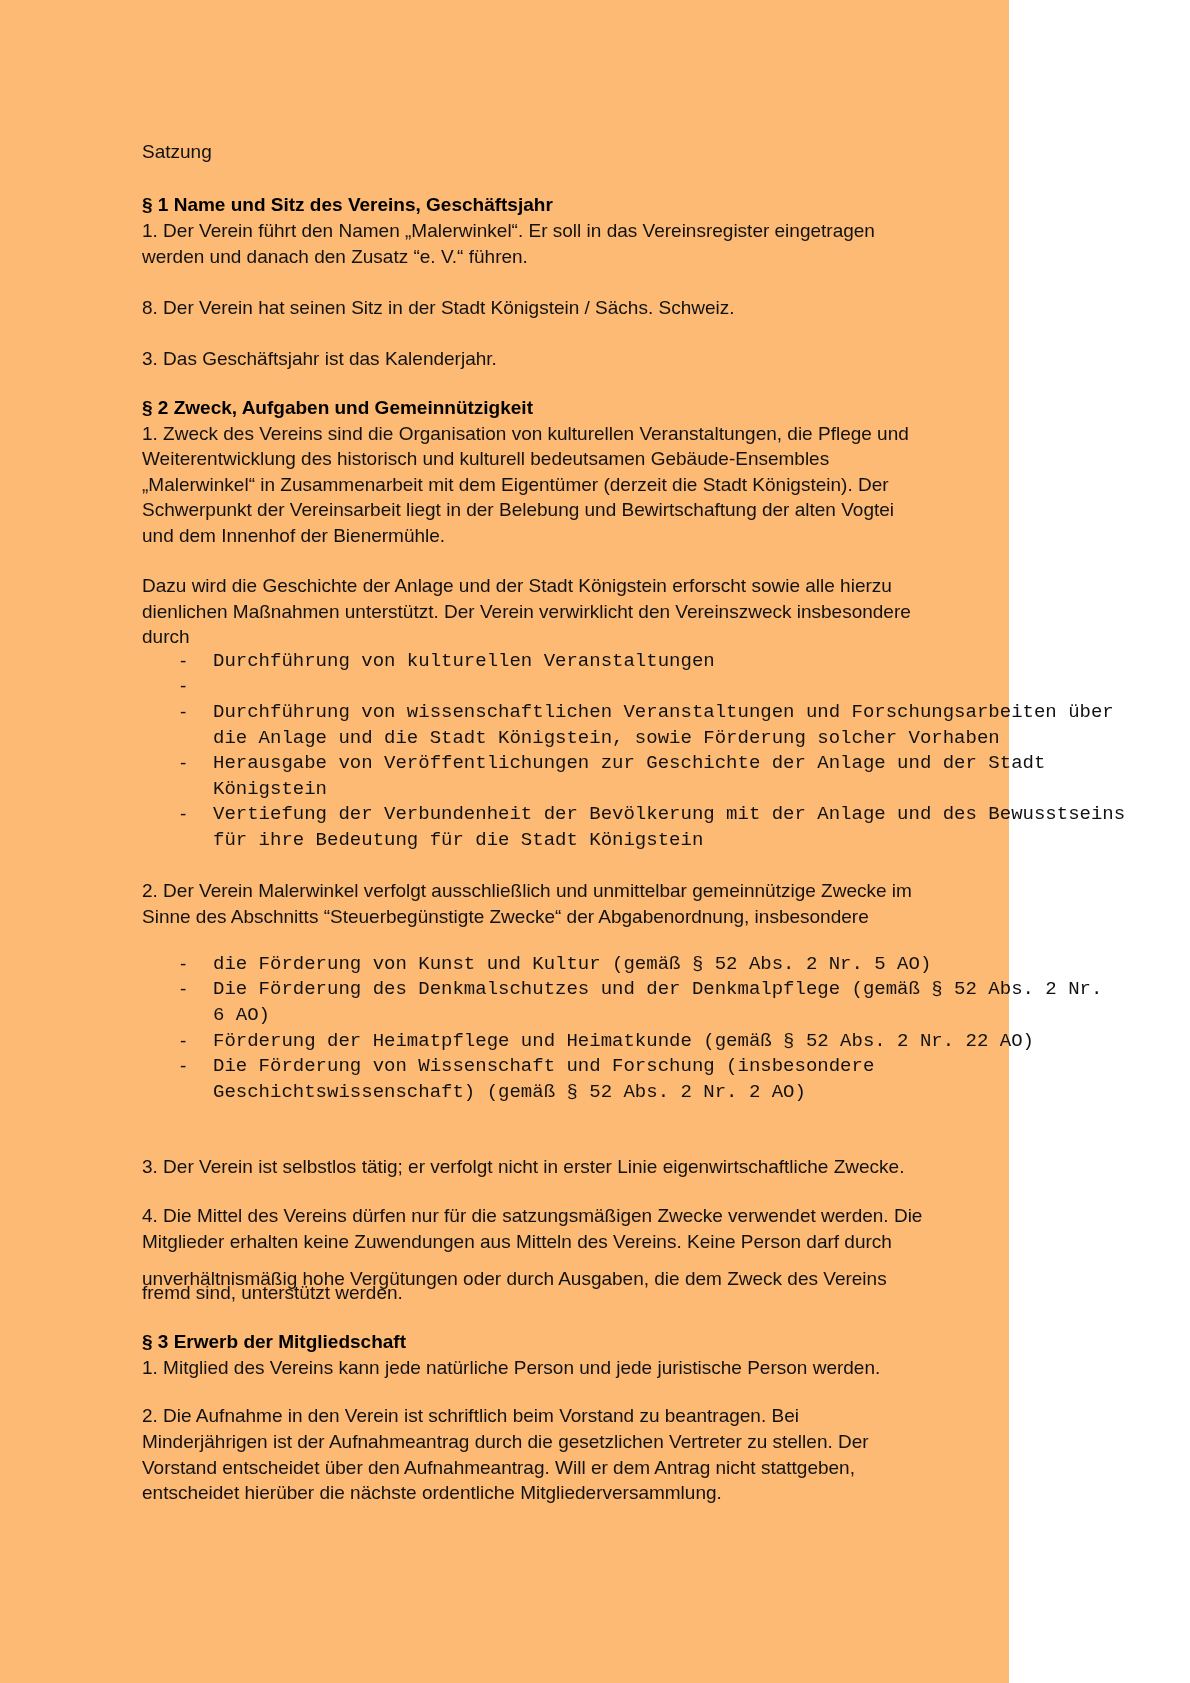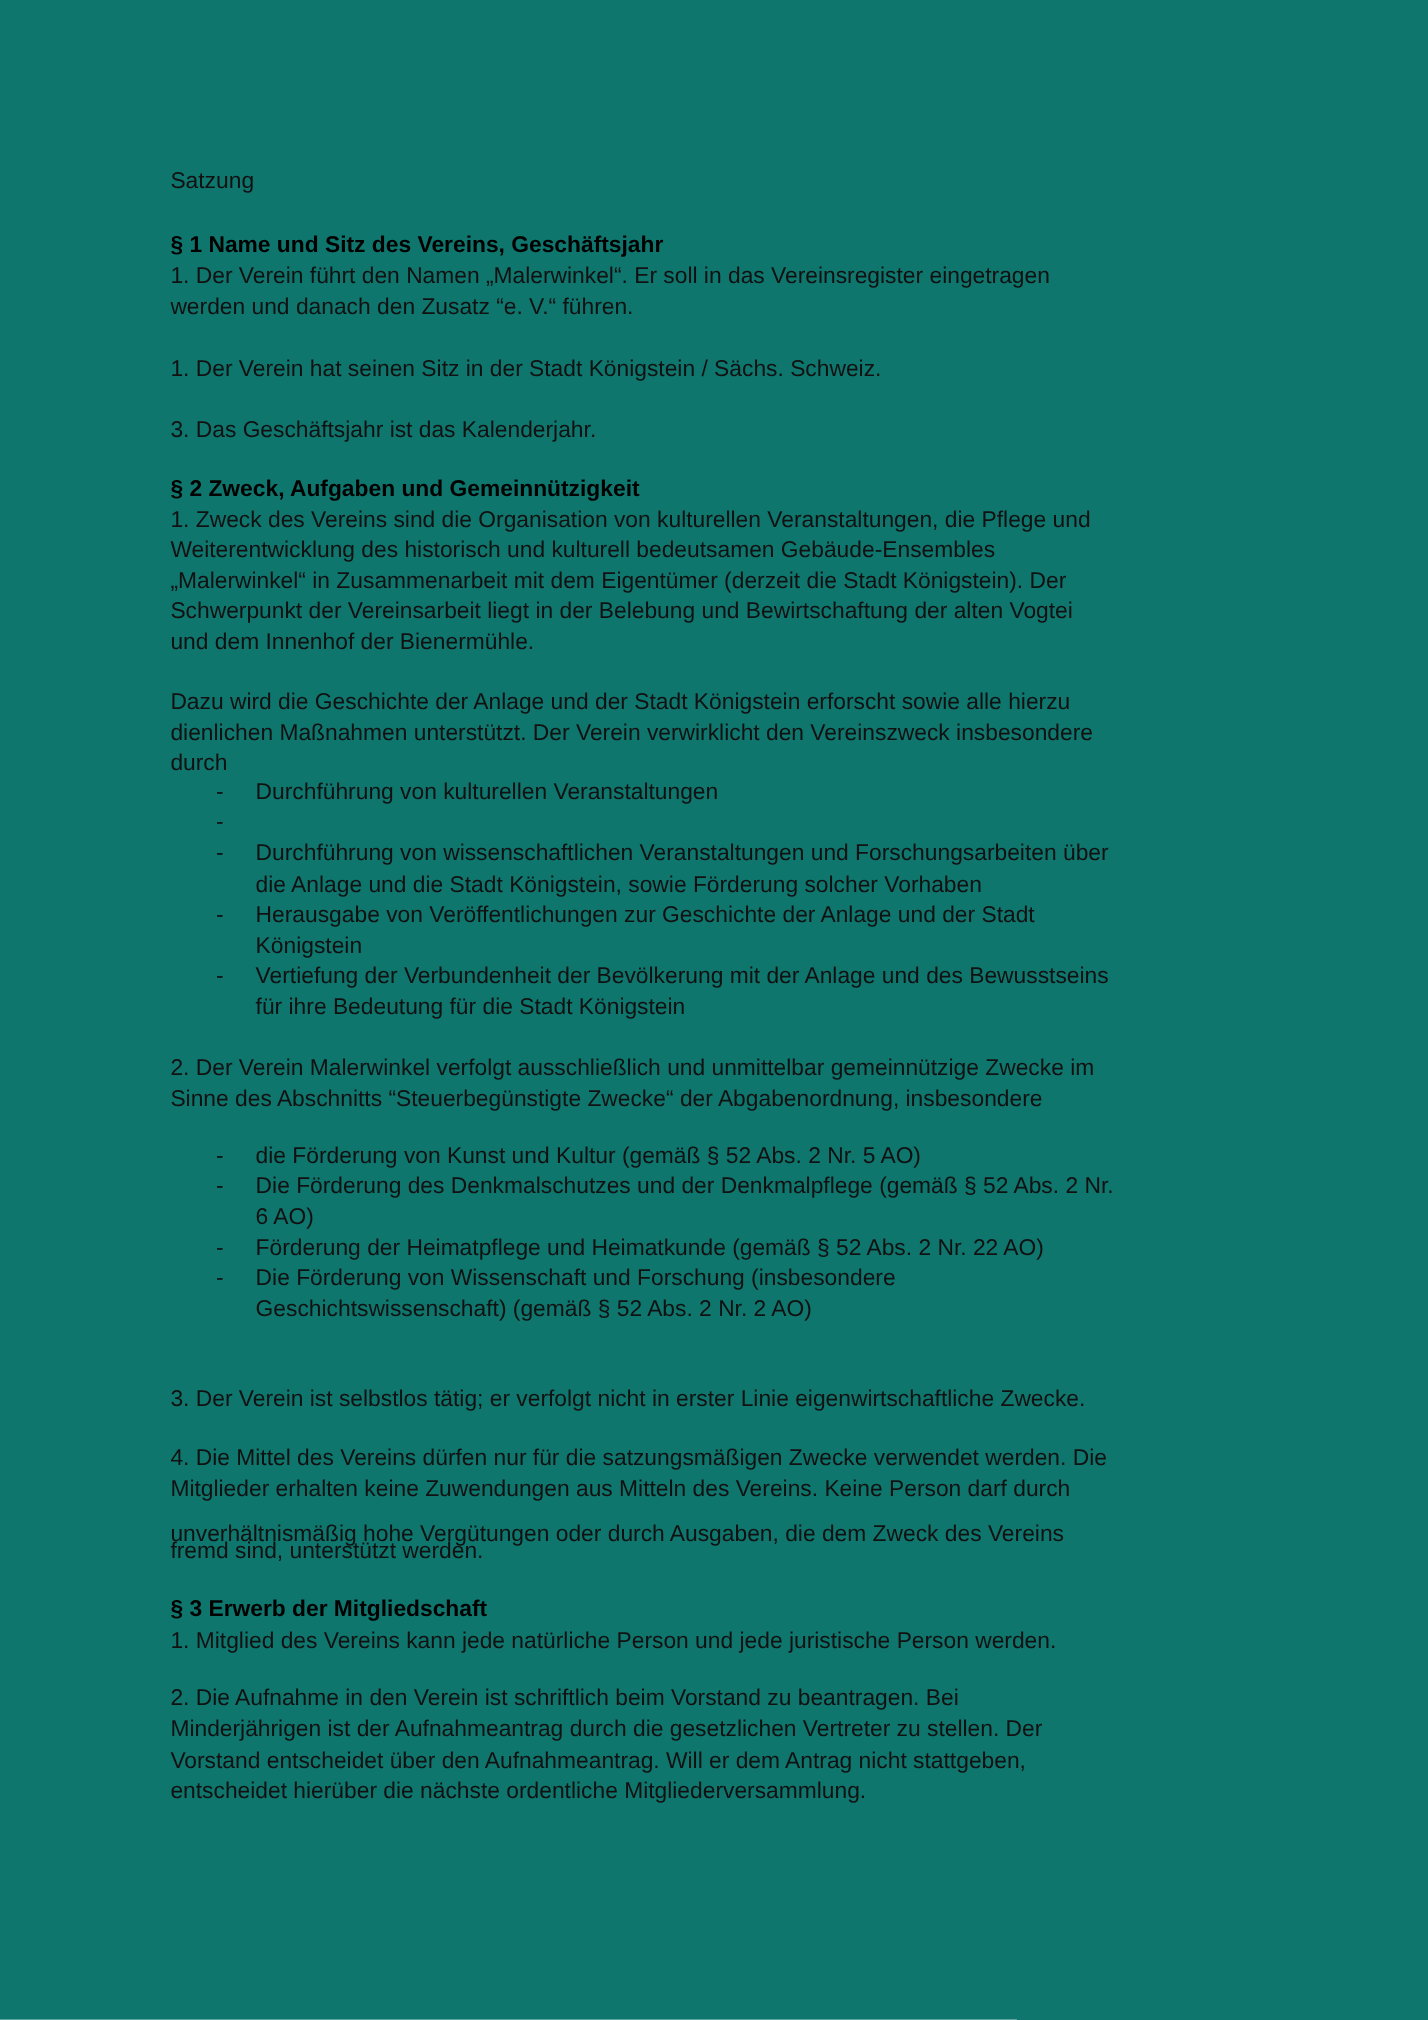--- a/index.html
+++ b/index.html
@@ -1,50 +1,50 @@
 <!DOCTYPE html>
 <html><head>
 <meta charset="utf-8">
 <style>
   html, body { margin: 0; padding: 0; background: #ffffff; }
   body { width: 1190px; height: 1683px; position: relative; overflow: hidden; }
-  .page { position: absolute; left: 0; top: 0; width: 1190px; height: 1683px; background: #0f766e; }
+  .page { position: absolute; left: 0; top: 0; width: 1009px; height: 1683px; background: #fdba74; }
   .ln {
     position: absolute;
     left: 142px;
     height: 22px;
     line-height: 22px;
     font-family: "Liberation Sans", sans-serif;
     font-size: 19px;
     color: #111111;
     white-space: pre;
   }
   .ln.b { font-weight: bold; color: #000000; }
-  .ln.li { left: 213px; }
+  .ln.li { left: 213px; font-family: Liberation Mono, monospace; }
   .dash {
     position: absolute;
     left: 180px;
     height: 22px;
     line-height: 22px;
     font-family: "Liberation Sans", sans-serif;
     font-size: 19px;
     color: #111111;
   }
 </style>
 </head>
 <body>
 
 <div class="page">
 
   <div class="ln" style="top:141px">Satzung</div>
 
   <div class="ln b" style="top:194px">§ 1 Name und Sitz des Vereins, Geschäftsjahr</div>
   <div class="ln" style="top:220px">1. Der Verein führt den Namen „Malerwinkel“. Er soll in das Vereinsregister eingetragen</div>
   <div class="ln" style="top:246px">werden und danach den Zusatz “e. V.“ führen.</div>
-  <div class="ln" style="top:297px">1. Der Verein hat seinen Sitz in der Stadt Königstein / Sächs. Schweiz.</div>
+  <div class="ln" style="top:297px">8. Der Verein hat seinen Sitz in der Stadt Königstein / Sächs. Schweiz.</div>
   <div class="ln" style="top:348px">3. Das Geschäftsjahr ist das Kalenderjahr.</div>
 
   <div class="ln b" style="top:397px">§ 2 Zweck, Aufgaben und Gemeinnützigkeit</div>
   <div class="ln" style="top:423px">1. Zweck des Vereins sind die Organisation von kulturellen Veranstaltungen, die Pflege und</div>
   <div class="ln" style="top:448px">Weiterentwicklung des historisch und kulturell bedeutsamen Gebäude-Ensembles</div>
   <div class="ln" style="top:474px">„Malerwinkel“ in Zusammenarbeit mit dem Eigentümer (derzeit die Stadt Königstein). Der</div>
   <div class="ln" style="top:499px">Schwerpunkt der Vereinsarbeit liegt in der Belebung und Bewirtschaftung der alten Vogtei</div>
   <div class="ln" style="top:525px">und dem Innenhof der Bienermühle.</div>
 
   <div class="ln" style="top:575px">Dazu wird die Geschichte der Anlage und der Stadt Königstein erforscht sowie alle hierzu</div>

